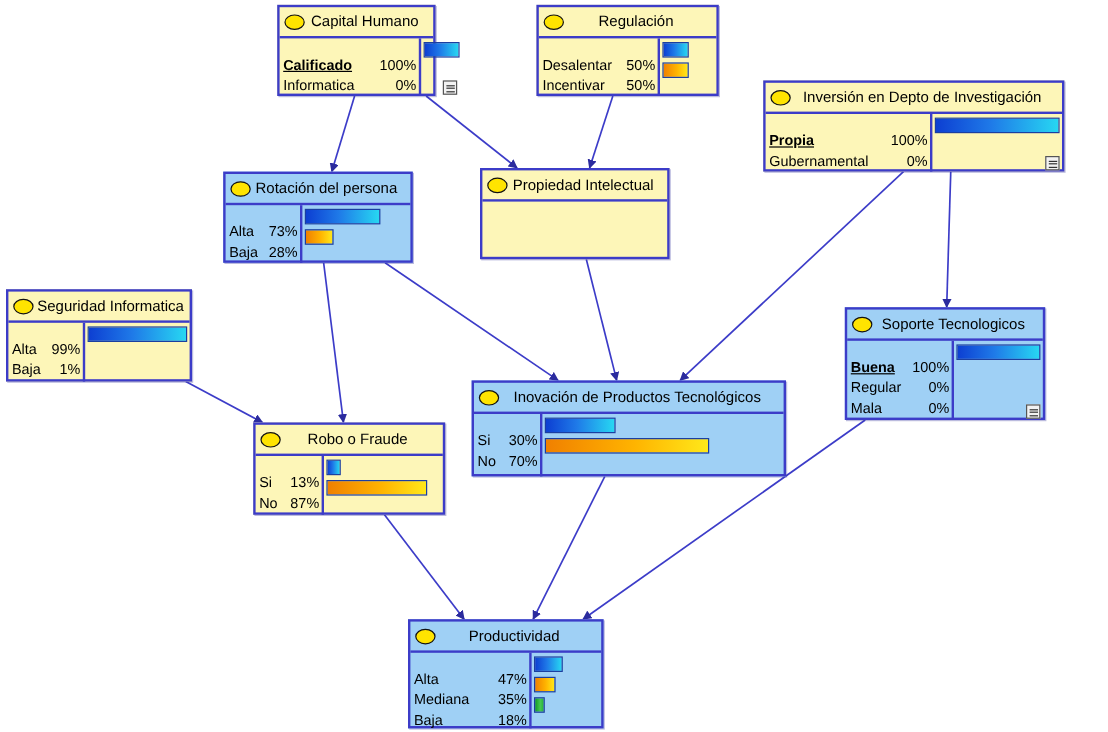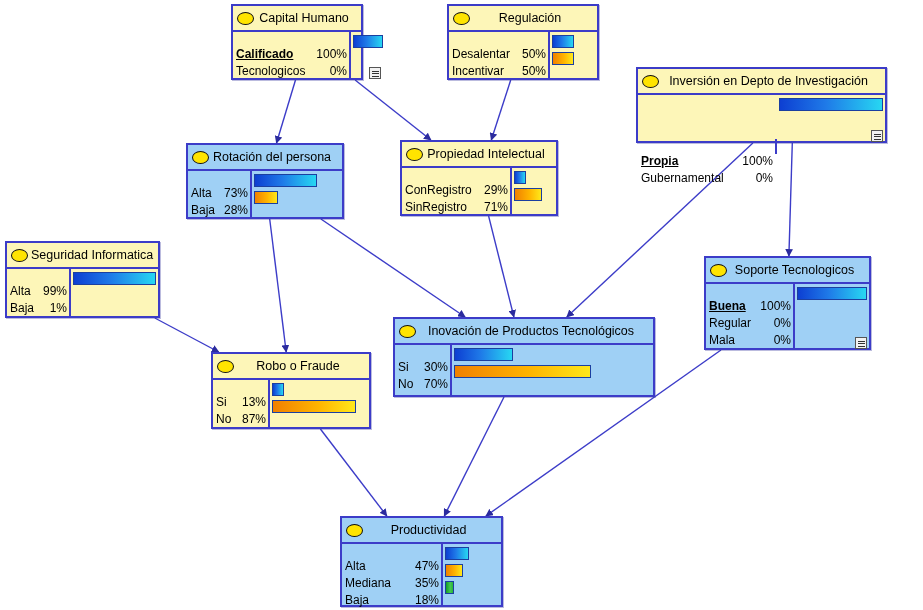--- a/index.html
+++ b/index.html
@@ -109,21 +109,21 @@
           <span class="ellipse-icon"></span>
           <span class="title-text">Capital Humano</span>
         </div>
         <div class="node-body" style="height: 48px;">
           <div class="states" style="width: 118px;">
             <div class="state-row evidence">
               <span class="sname">Calificado</span>
               <span class="sval">100%</span>
             </div>
             <div class="state-row">
-              <span class="sname">Tecnologicos</span>
+              <span class="sname">Informatica</span>
               <span class="sval">0%</span>
             </div>
           </div>
           <div class="bars">
             <div class="bar-row">
               <div class="bar blue" style="width: 30px;"></div>
             </div>
             <div class="bar-row">
               <div class="bar orange zero" style="width: 0px;"></div>
             </div>
@@ -160,21 +160,21 @@
             </div>
           </div>
         </div>
       </div>
       <div class="node" style="left: 636px; top: 67px; width: 251px; height: 76px;">
         <div class="node-title">
           <span class="ellipse-icon"></span>
           <span class="title-text">Inversión en Depto de Investigación</span>
         </div>
         <div class="node-body" style="height: 48px;">
-          <div class="states" style="width: 139px; margin-top: 44px;">
+          <div class="states" style="width: 139px;">
             <div class="state-row evidence">
               <span class="sname">Propia</span>
               <span class="sval">100%</span>
             </div>
             <div class="state-row">
               <span class="sname">Gubernamental</span>
               <span class="sval">0%</span>
             </div>
           </div>
           <div class="bars">
@@ -215,40 +215,20 @@
             <div class="bar-row">
               <div class="bar orange" style="width: 24px;"></div>
             </div>
           </div>
         </div>
       </div>
       <div class="node" style="left: 400px; top: 140px; width: 158px; height: 76px;">
         <div class="node-title">
           <span class="ellipse-icon"></span>
           <span class="title-text">Propiedad Intelectual</span>
-        </div>
-        <div class="node-body" style="height: 48px;">
-          <div class="states" style="width: 110px;">
-            <div class="state-row">
-              <span class="sname">ConRegistro</span>
-              <span class="sval">29%</span>
-            </div>
-            <div class="state-row">
-              <span class="sname">SinRegistro</span>
-              <span class="sval">71%</span>
-            </div>
-          </div>
-          <div class="bars">
-            <div class="bar-row">
-              <div class="bar blue" style="width: 12px;"></div>
-            </div>
-            <div class="bar-row">
-              <div class="bar orange" style="width: 28px;"></div>
-            </div>
-          </div>
         </div>
       </div>
       <div class="node" style="left: 5px; top: 241px; width: 155px; height: 77px;">
         <div class="node-title">
           <span class="ellipse-icon"></span>
           <span class="title-text">Seguridad Informatica</span>
         </div>
         <div class="node-body" style="height: 49px;">
           <div class="states" style="width: 64px;">
             <div class="state-row">

